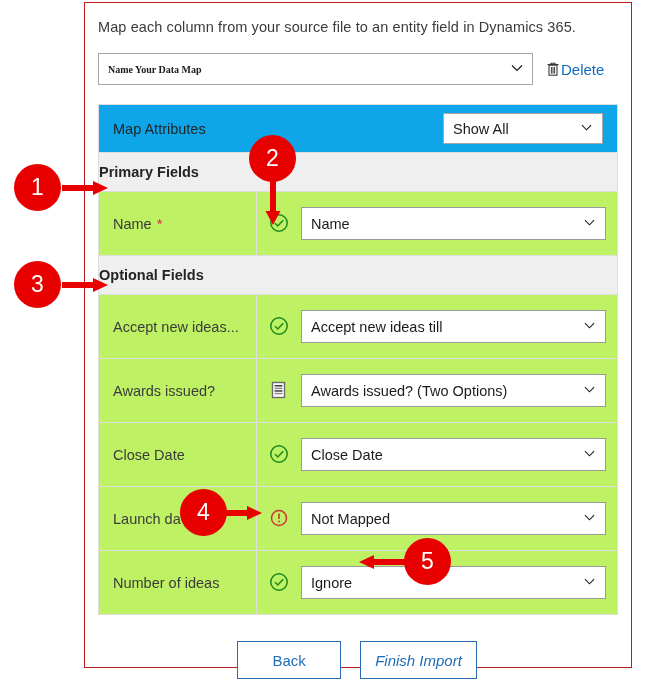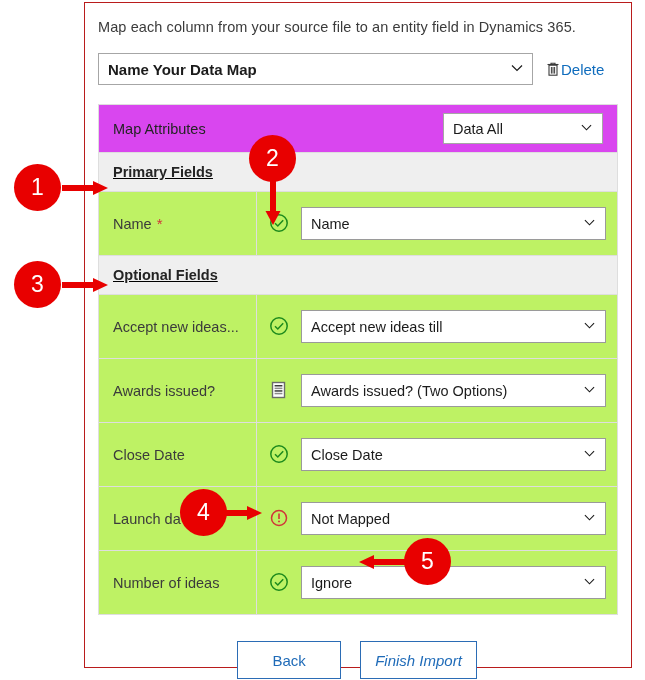--- a/index.html
+++ b/index.html
@@ -52,23 +52,24 @@
     height: 32px;
     box-sizing: border-box;
     border: 1px solid #a6a6a6;
     background: #ffffff;
     display: flex;
     align-items: center;
     padding: 0 9px;
     position: relative;
   }
   .map-select .val {
-    font-size: 15px;
+    font-size: 10px;
     color: #1b1b1b;
     font-weight: 600;
+    font-family: Liberation Serif, serif;
   }
   .chev {
     position: absolute;
     right: 10px;
     top: 50%;
     width: 11px;
     height: 11px;
     margin-top: -7px;
     display: block;
   }
@@ -103,21 +104,21 @@
   .trow {
     display: flex;
     align-items: center;
     border-bottom: 1px solid #dedede;
     box-sizing: border-box;
   }
 
   
   .row-attrhdr {
     height: 48px;
-    background: #d946ef;
+    background: #0ea5e9;
     padding-left: 14px;
     padding-right: 14px;
     justify-content: space-between;
   }
   .row-attrhdr .ttl {
     font-size: 14.5px;
     color: #242424;
   }
   .showall {
     width: 160px;
@@ -132,22 +133,20 @@
   }
   .showall .val {
     font-size: 14.5px;
     color: #1b1b1b;
   }
 
   
   .row-band {
     height: 39px;
     background: #efefef;
-    padding-left: 14px;
-    text-decoration: underline;
   }
   .row-band .ttl {
     font-size: 14.5px;
     color: #242424;
     font-weight: 600;
   }
 
   
   .row-colhdr {
     height: 40px;
@@ -303,21 +302,21 @@
         </span>
         <span class="delete-text">Delete</span>
       </div>
     </div>
 
     <div class="tbl">
 
       <div class="trow row-attrhdr">
         <span class="ttl">Map Attributes</span>
         <div class="showall">
-          <span class="val">Data All</span>
+          <span class="val">Show All</span>
           <span class="chev">
             <svg viewBox="0 0 12 12" width="11" height="11">
               <path d="M1 3.5 L6 8.5 L11 3.5" fill="none" stroke="#1b1b1b" stroke-width="1.2"></path>
             </svg>
           </span>
         </div>
       </div>
 
       <div class="trow row-band">
         <span class="ttl">Primary Fields</span>

